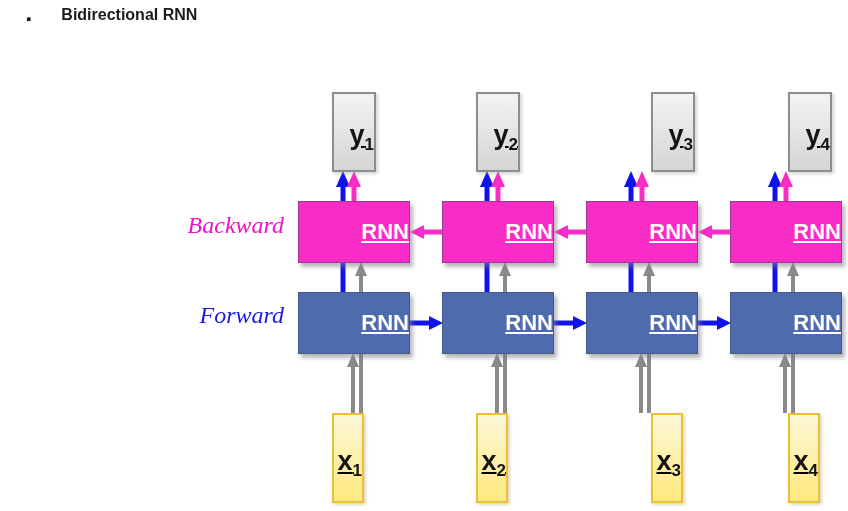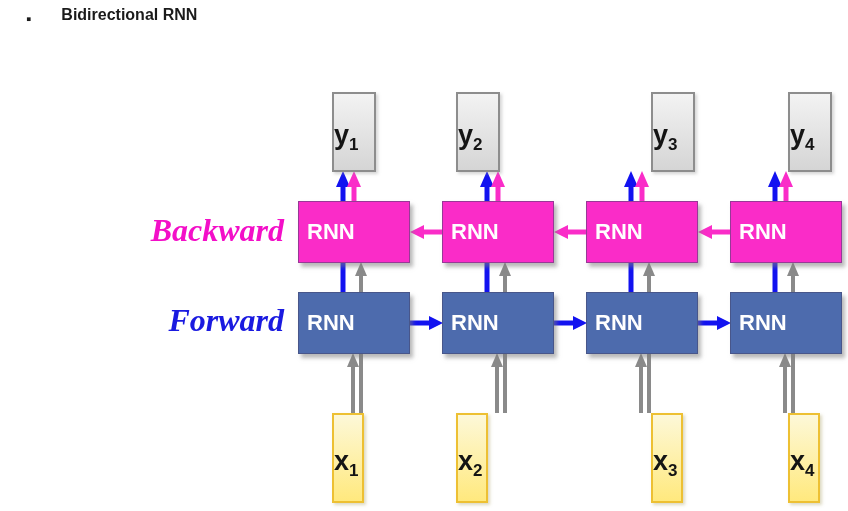--- a/index.html
+++ b/index.html
@@ -6,54 +6,54 @@
   .stage{position:relative;width:848px;height:511px;background:#ffffff;overflow:hidden;
          font-family:"Liberation Sans", sans-serif;}
 
   
   .title-row{position:absolute;left:26px;top:6px;display:flex;align-items:flex-start;}
   .bullet{font-size:15px;line-height:26px;color:var(--title-text);margin-right:30px;}
   .title-text{font-size:16px;font-weight:bold;color:var(--title-text);letter-spacing:0px;}
 
   
   .side-label{position:absolute;right:564px;font-family:"Liberation Serif", serif;
-              font-style:italic;font-weight:bold;font-size:32px;white-space:nowrap;}
+              font-style:italic;font-weight:normal;font-size:24px;white-space:nowrap;}
   .backward-label{top:212px;color:var(--backward-label);}
   .forward-label{top:302px;color:var(--forward-label);}
 
   
   .arrows{position:absolute;left:0;top:0;z-index:1;}
   .ln{fill:none;}
   .ln.blue{stroke:var(--blue-arrow);stroke-width:5px;}
   .ln.mag{stroke:var(--magenta-arrow);stroke-width:5px;}
   .ln.gray{stroke:var(--gray-arrow);stroke-width:4px;}
   .hd.blue{fill:var(--blue-arrow);}
   .hd.mag{fill:var(--magenta-arrow);}
   .hd.gray{fill:var(--gray-arrow);}
 
   
   .box{position:absolute;box-sizing:border-box;z-index:2;display:flex;
-       align-items:center;justify-content:flex-start;}
+       align-items:center;justify-content:flex-end;text-decoration:underline;}
   .rnn{width:112px;height:62px;border:1px solid rgba(70,70,110,0.55);
        box-shadow:3px 4px 4px rgba(125,125,125,0.55);
        color:#ffffff;font-weight:bold;font-size:22px;padding-left:8px;}
   .rnn.bwd{background:var(--backward-box);top:201px;}
   .rnn.fwd{background:var(--forward-box);top:292px;}
 
   .ybox{width:44px;height:80px;top:92px;border:2px solid var(--y-box-border);
         background:linear-gradient(180deg,var(--y-box-top) 0%,var(--y-box-bottom) 100%);
         box-shadow:2px 2px 3px rgba(150,150,150,0.4);}
   .xbox{width:32px;height:90px;top:413px;border:2px solid var(--x-box-border);
         background:linear-gradient(180deg,var(--x-box-top) 0%,var(--x-box-bottom) 100%);
         box-shadow:2px 2px 3px rgba(180,170,120,0.45);}
   .nlabel{color:#141414;font-weight:bold;font-size:27px;line-height:1;padding-top:10px;}
   .nlabel sub{font-size:17px;vertical-align:-6px;}
 
   
-  .y1,.x1{left:332px;} .y2,.x2{left:456px;} .y3,.x3{left:620px;margin-left:31px;} .y4,.x4{left:764px;margin-left:24px;}
+  .y1,.x1{left:332px;} .y2,.x2{left:476px;} .y3,.x3{left:620px;margin-left:31px;} .y4,.x4{left:764px;margin-left:24px;}
   .r1{left:298px;} .r2{left:442px;} .r3{left:586px;} .r4{left:730px;}
 </style>
 </head>
 <body>
 
 <div class="stage">
 
   <div class="title-row">
     <span class="bullet">▪</span>
     <span class="title-text">Bidirectional RNN</span>

